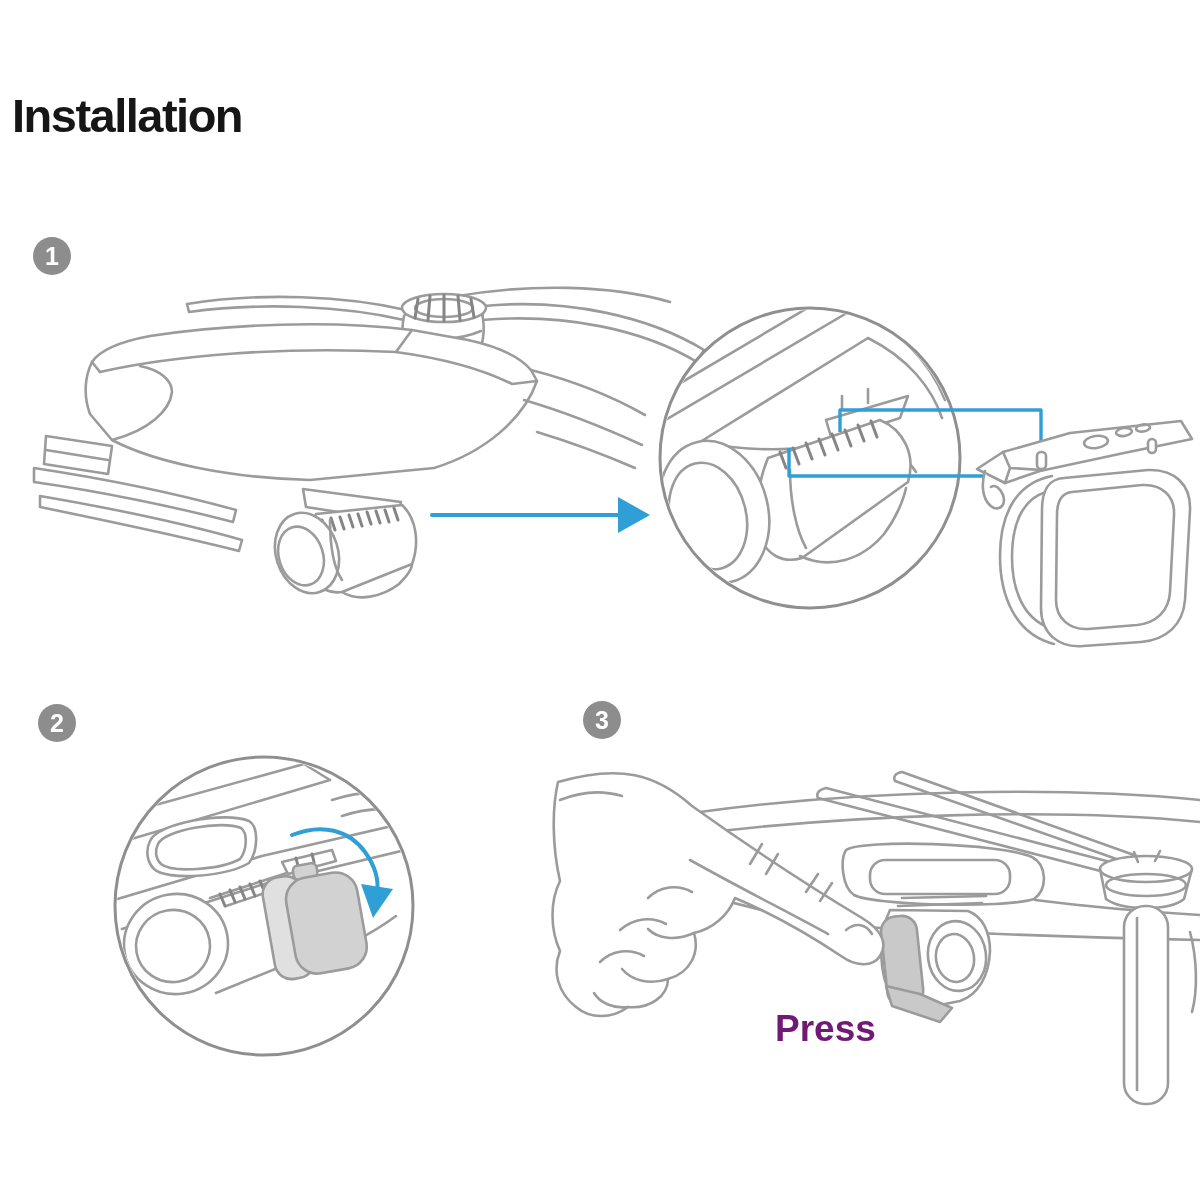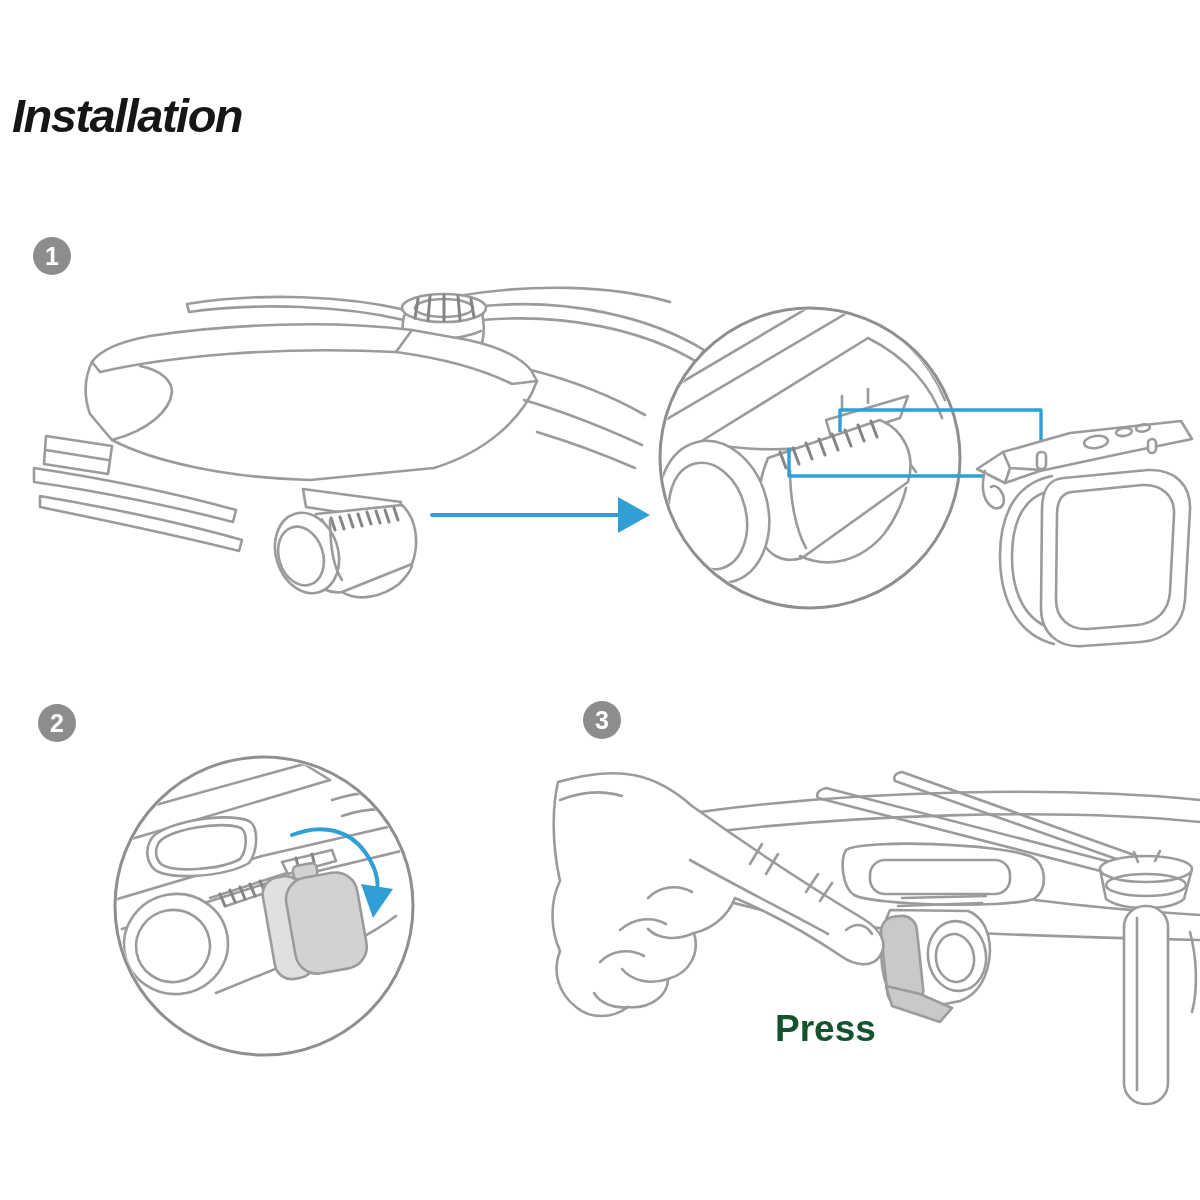--- a/index.html
+++ b/index.html
@@ -1,26 +1,26 @@
 <!DOCTYPE html>
 <html><head>
 <meta charset="utf-8">
 <style>
   html,body{margin:0;padding:0;background:#ffffff;}
   .canvas{position:relative;width:1200px;height:1200px;background:#ffffff;overflow:hidden;
           font-family:"Liberation Sans", sans-serif;}
   .artwork{position:absolute;left:0;top:0;z-index:1;}
   .txt{position:absolute;z-index:2;}
-  .page-title{left:12px;top:88px;font-size:47px;font-weight:700;letter-spacing:-1.5px;color:#161616;font-style:italic;}
+  .page-title{left:12px;top:88px;font-size:47px;font-weight:700;letter-spacing:-1.5px;color:#161616;}
   .badge{width:38px;height:38px;border-radius:50%;background:#8d8d8d;color:#ffffff;
          display:flex;align-items:center;justify-content:center;font-size:25px;font-weight:700;}
   .badge1{left:33px;top:237px;}
   .badge2{left:38px;top:704px;}
   .badge3{left:583px;top:701px;}
-  .press-label{left:775px;top:1008px;font-size:37px;font-weight:700;color:#14532d;}
+  .press-label{left:775px;top:1008px;font-size:37px;font-weight:700;color:#701a75;}
   
   svg .ln{stroke:#9b9b9b;stroke-width:2.6;fill:none;stroke-linecap:round;stroke-linejoin:round;}
   svg .lnw{stroke:#9b9b9b;stroke-width:2.6;fill:#ffffff;stroke-linecap:round;stroke-linejoin:round;}
   svg .dk{stroke:#858585;stroke-width:3;fill:none;stroke-linecap:round;}
   svg .blue{stroke:#2f9fd6;stroke-width:4;fill:none;stroke-linecap:round;stroke-linejoin:round;}
   svg .bluethin{stroke:#2f9fd6;stroke-width:3.4;fill:none;stroke-linejoin:round;}
   svg .bluefill{fill:#2f9fd6;stroke:none;}
   svg .gfill{stroke:#9b9b9b;stroke-width:2.6;fill:#d2d2d2;stroke-linejoin:round;}
   svg .gfill2{stroke:#9b9b9b;stroke-width:2.6;fill:#e0e0e0;stroke-linejoin:round;}
   svg .gfill3{stroke:#9b9b9b;stroke-width:2.6;fill:#c9c9c9;stroke-linejoin:round;}

